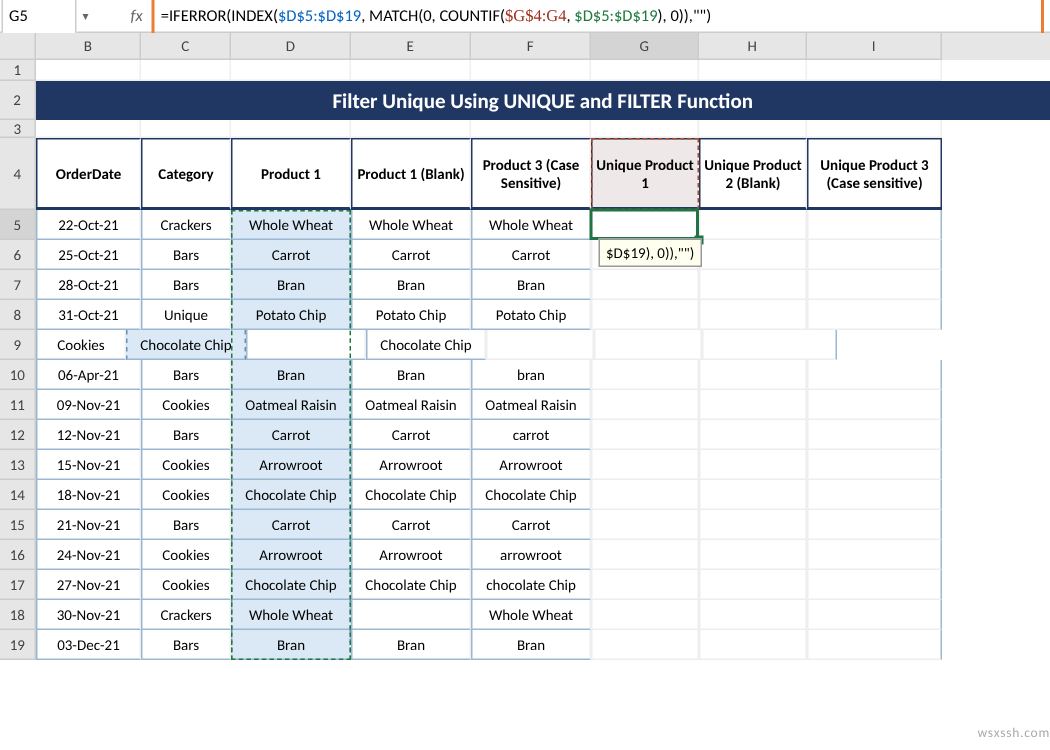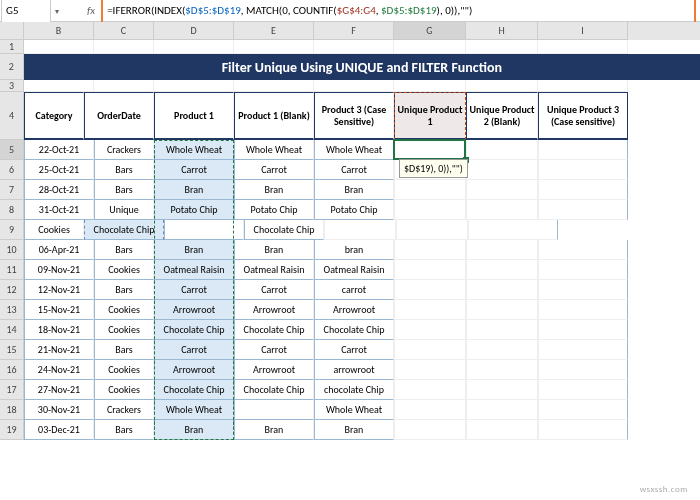--- a/index.html
+++ b/index.html
@@ -33,32 +33,32 @@
   .td.last { border-right: 1px solid #9bb8d3; }
   .td.hl { background: #dae9f5; border-left: 1px dashed #6a8fb5; border-right: 1px dashed #6a8fb5; }
   
   .active-cell-border { position: absolute; border: 2px solid #217346; pointer-events: none; z-index: 5; }
   .fill-handle { position: absolute; width: 6px; height: 6px; background: #217346; z-index: 6; }
   .dashed-ref { position: absolute; border: 1px dashed #1f7a3d; pointer-events: none; z-index: 4; }
   .dashed-ref2 { position: absolute; border: 1px dashed #b54a1f; pointer-events: none; z-index: 4; }
   
   .tooltip { position: absolute; background: #fffff0; border: 1px solid #999; padding: 2px 4px; font-size: 10px; z-index: 7; white-space: nowrap; }
   
-  .watermark { position: absolute; bottom: 6px; right: 12px; font-size: 9px; color: #aaa; letter-spacing: 0.5px; }
+  .watermark { position: absolute; bottom: 6px; right: 0; font-size: 9px; color: #aaa; letter-spacing: 0.5px; }
   
   
   .cB { width: 70px; } .cC { width: 60px; } .cD { width: 80px; }
   .cE { width: 80px; } .cF { width: 80px; } .cG { width: 72px; }
   .cH { width: 72px; } .cI { width: 90px; }
   
   
   .fc-black { color: #000; }
   .fc-blue { color: #0563c1; }
   .fc-green { color: #1f7a3d; }
-  .fc-darkred { color: #a03020; }
+  .fc-darkred { color: #a03020; font-family: Liberation Serif, serif; }
 </style>
 </head>
 <body>
 
 <div class="formula-bar">
   <div class="name-box">
       <span>G5</span>
     </div>
   <div class="name-box-arrow">▾</div>
   <div class="fx-label">fx</div>
@@ -113,22 +113,22 @@
       <div class="cell cD" style="height:12px"></div>
       <div class="cell cE" style="height:12px"></div>
       <div class="cell cF" style="height:12px"></div>
       <div class="cell cG" style="height:12px"></div>
       <div class="cell cH" style="height:12px"></div>
       <div class="cell cI" style="height:12px"></div>
   </div>
 
   <div class="row">
     <div class="row-header" style="height:48px">4</div>
+    <div class="cell th cB">OrderDate</div>
     <div class="cell th cC">Category</div>
-    <div class="cell th cB">OrderDate</div>
     <div class="cell th cD">Product 1</div>
     <div class="cell th cE">Product 1 (Blank)</div>
     <div class="cell th cF">Product 3 (Case Sensitive)</div>
     <div class="cell th cG sel">Unique Product 1</div>
     <div class="cell th cH">Unique Product 2 (Blank)</div>
     <div class="cell th cI last">Unique Product 3 (Case sensitive)</div>
   </div>
 
   <div id="data-rows">
       <div class="row">

